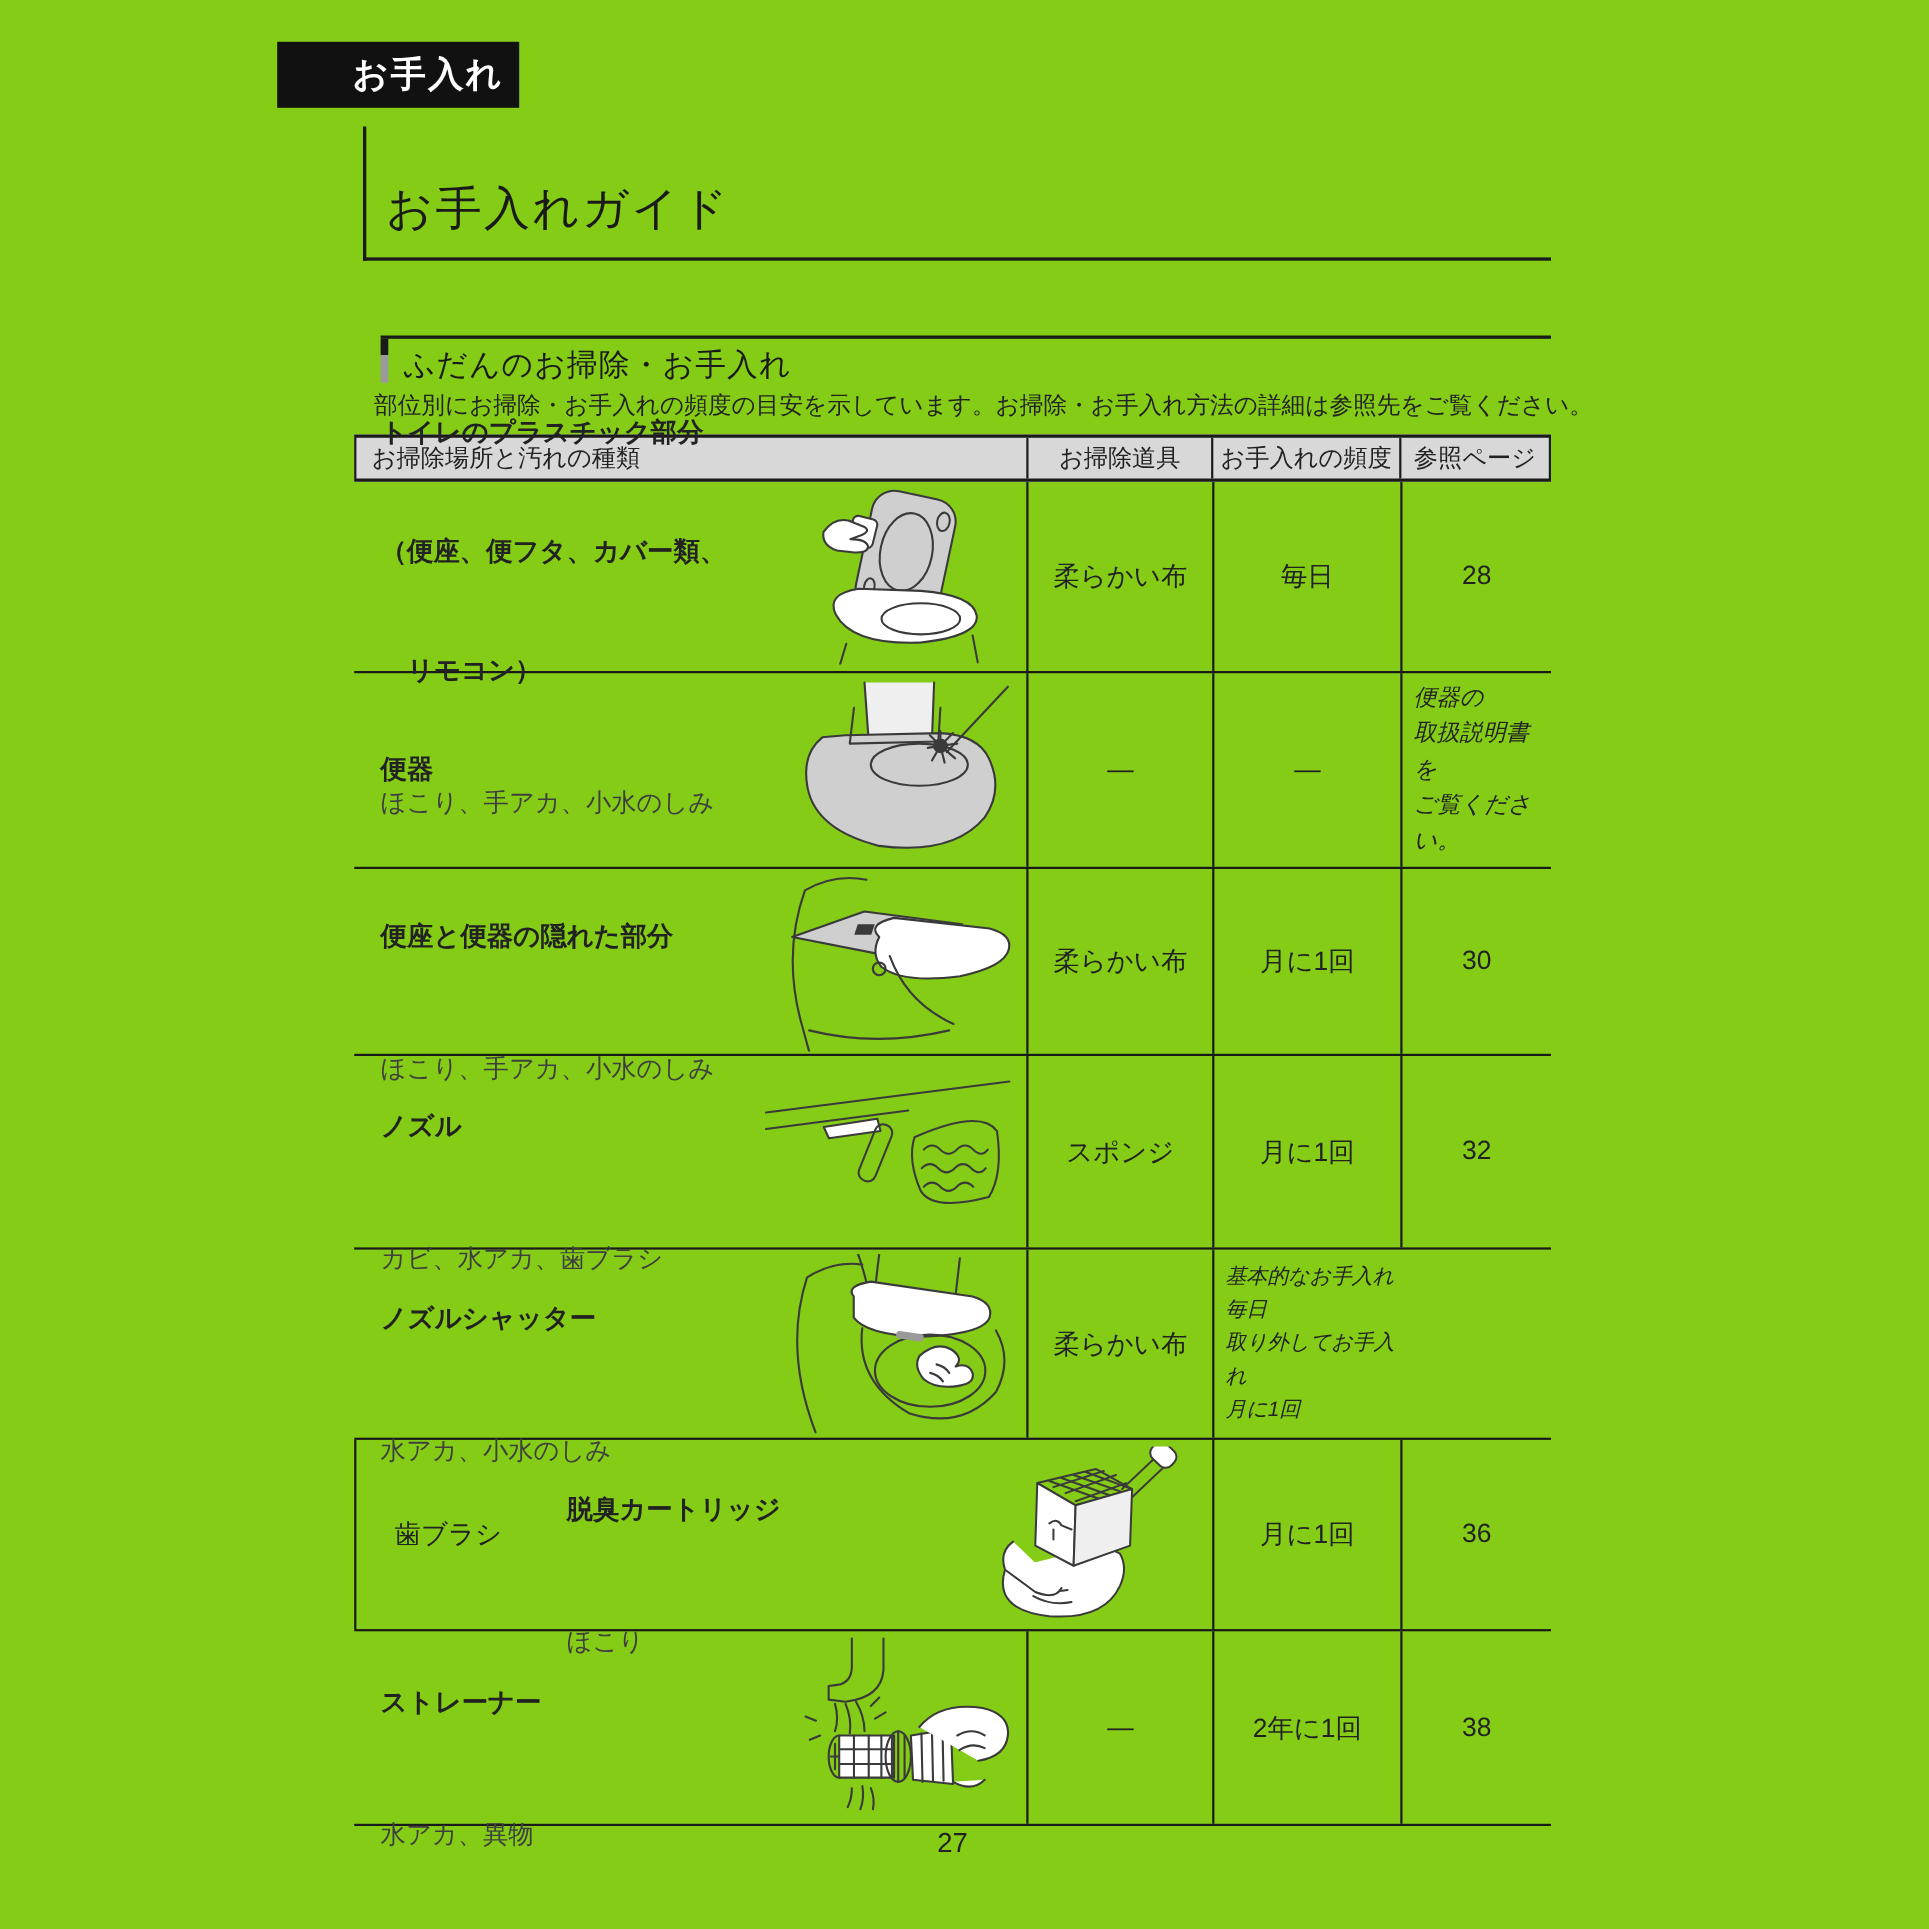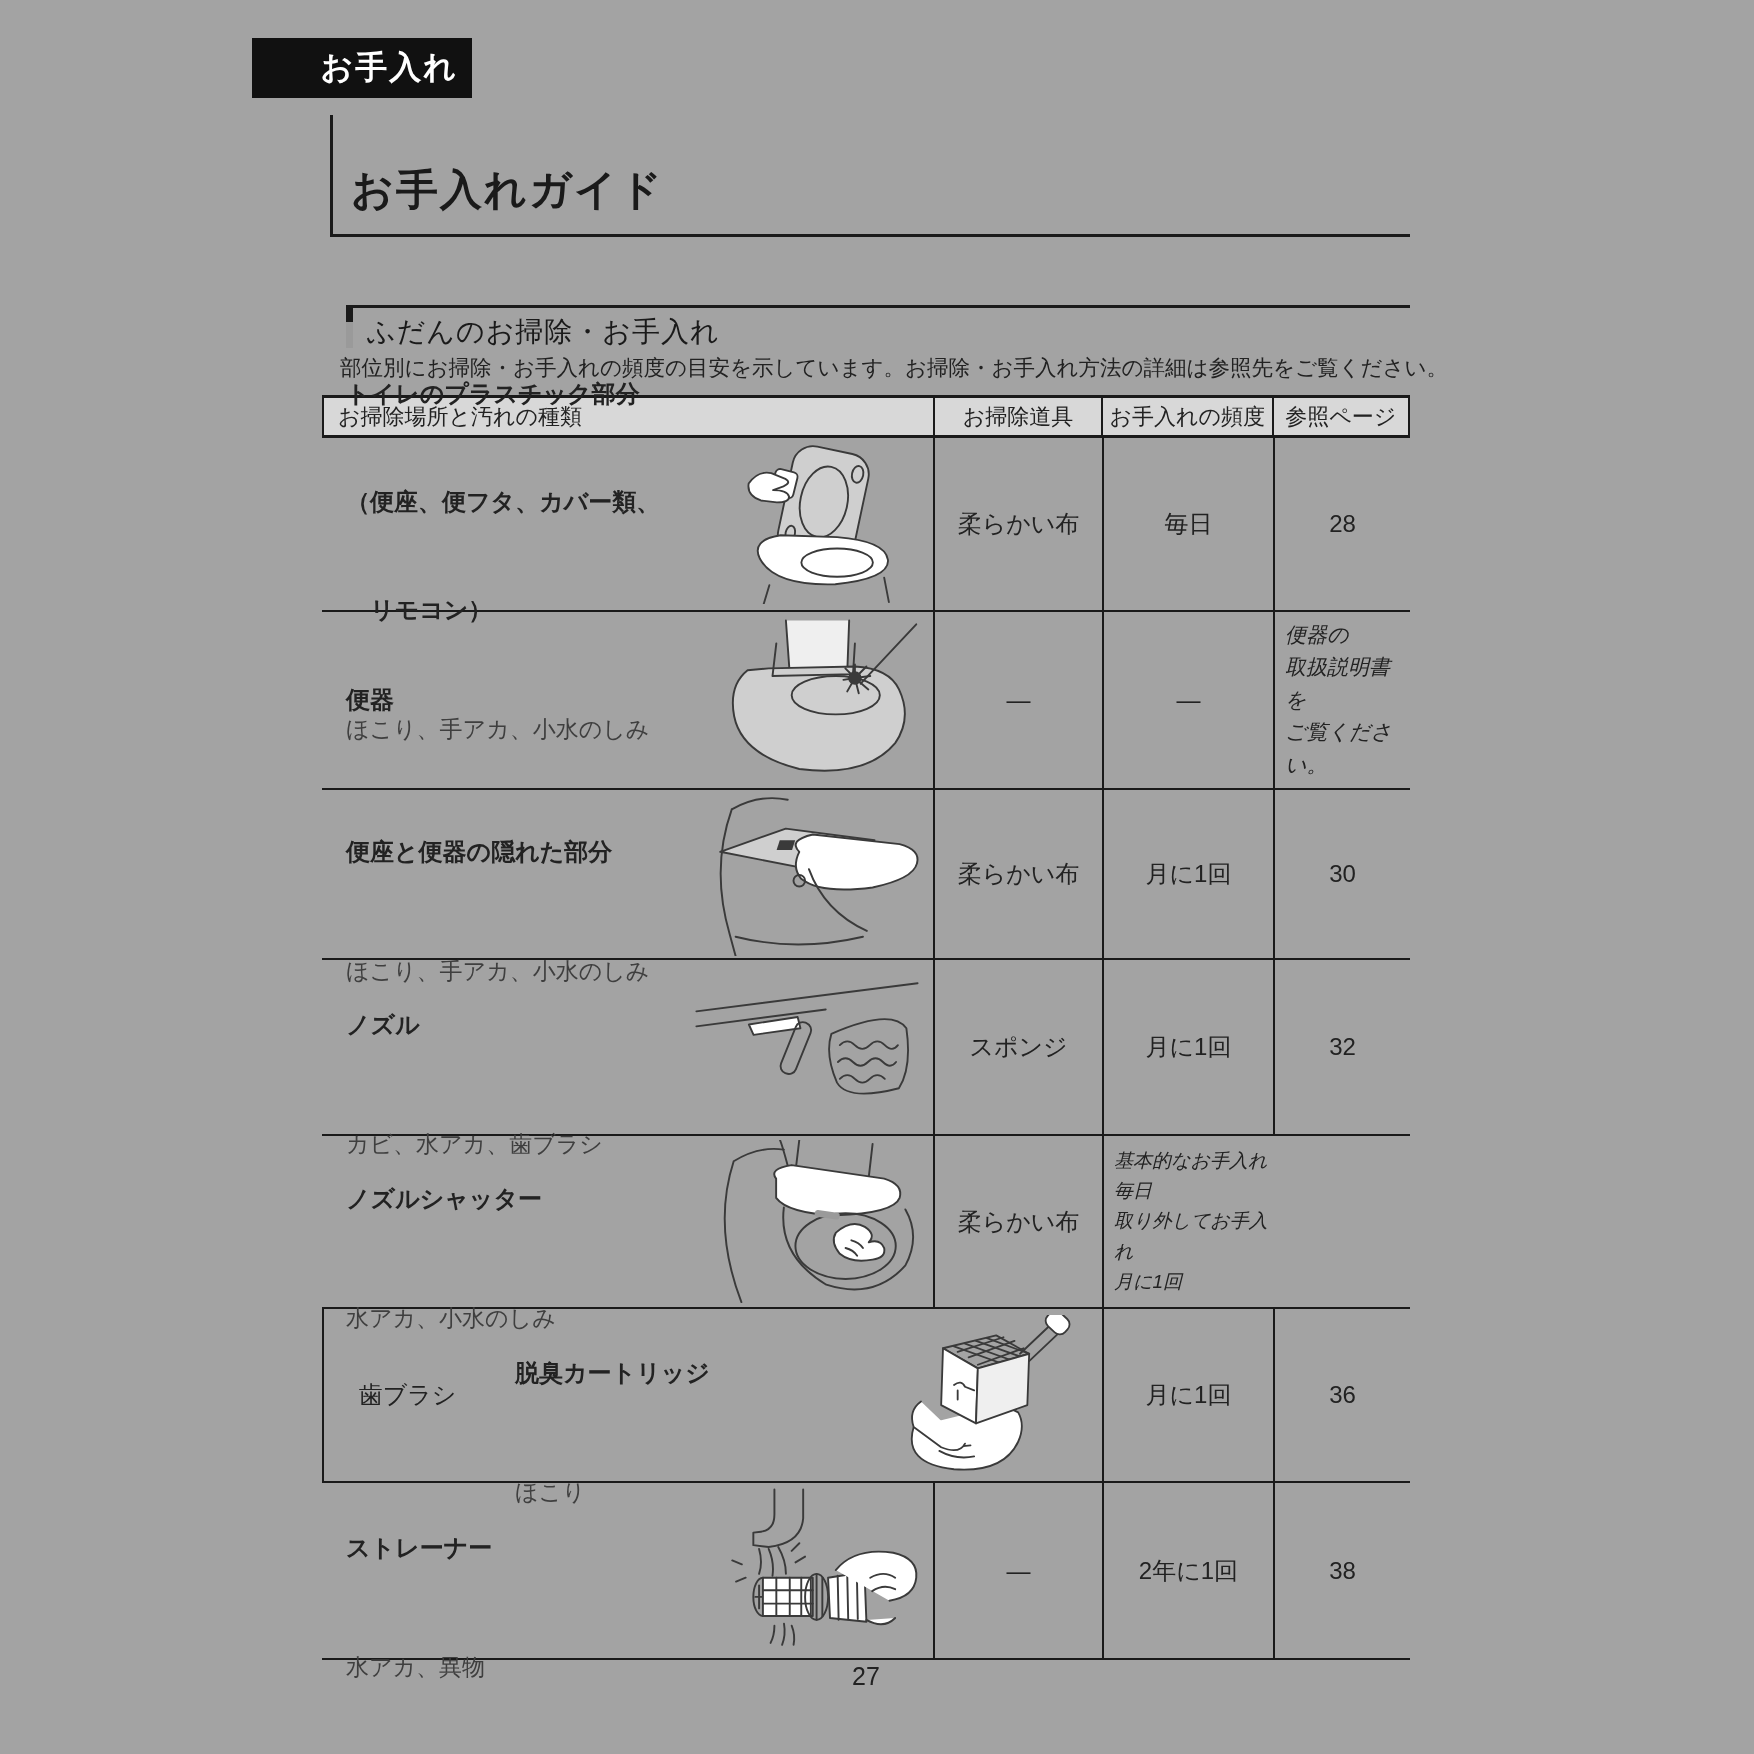--- a/index.html
+++ b/index.html
@@ -1,28 +1,28 @@
 <!DOCTYPE html>
 <html><head>
 <meta charset="utf-8">
 <style>
   html,body{margin:0;padding:0;background:#fff;}
-  .page{position:relative;width:1754px;height:1754px;background:#a3a3a3;overflow:hidden;
+  .page{position:relative;width:1754px;height:1754px;background:#84cc16;overflow:hidden;
         font-family:"Liberation Sans","DejaVu Sans",sans-serif;color:#1a1a1a;}
 
   
   .badge{position:absolute;left:252px;top:38px;width:220px;height:60px;background:#111;
          color:#fff;font-size:32px;font-weight:bold;display:flex;align-items:center;
          justify-content:flex-end;padding-right:14px;box-sizing:border-box;letter-spacing:2px;}
 
   
   .title-block{position:absolute;left:330px;top:115px;width:1080px;height:122px;
                border-left:3px solid #1a1a1a;border-bottom:3px solid #1a1a1a;
                display:flex;align-items:flex-end;padding:0 0 16px 18px;box-sizing:border-box;}
-  .title-block h1{margin:0;font-size:42px;font-weight:bold;letter-spacing:2px;}
+  .title-block h1{margin:0;font-size:42px;font-weight:normal;letter-spacing:2px;}
 
   
   .section-header{position:absolute;left:346px;top:305px;width:1064px;
                   border-top:3px solid #1a1a1a;display:flex;align-items:flex-start;}
   .sec-bar{width:7px;height:40px;background:linear-gradient(#1a1a1a 0 36%,#9a9a9a 36% 100%);}
   .sec-title{font-size:28px;padding:5px 0 0 14px;letter-spacing:1px;}
 
   .intro{position:absolute;left:340px;top:353px;width:1075px;font-size:21.5px;
          white-space:nowrap;color:#222;}
 

